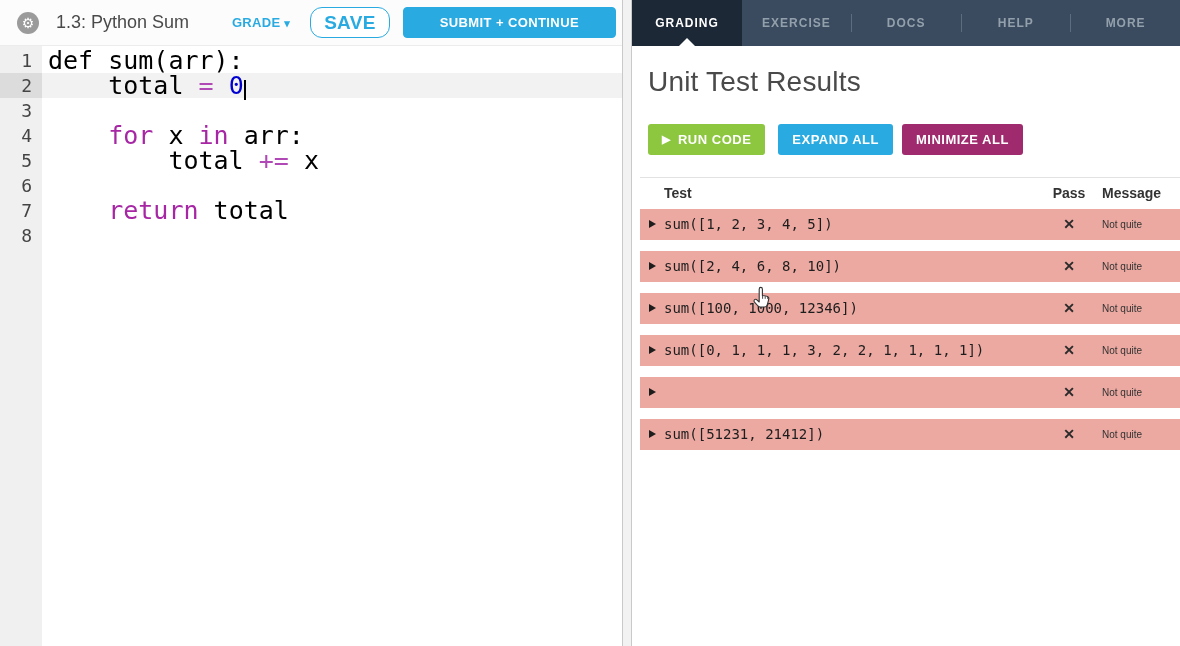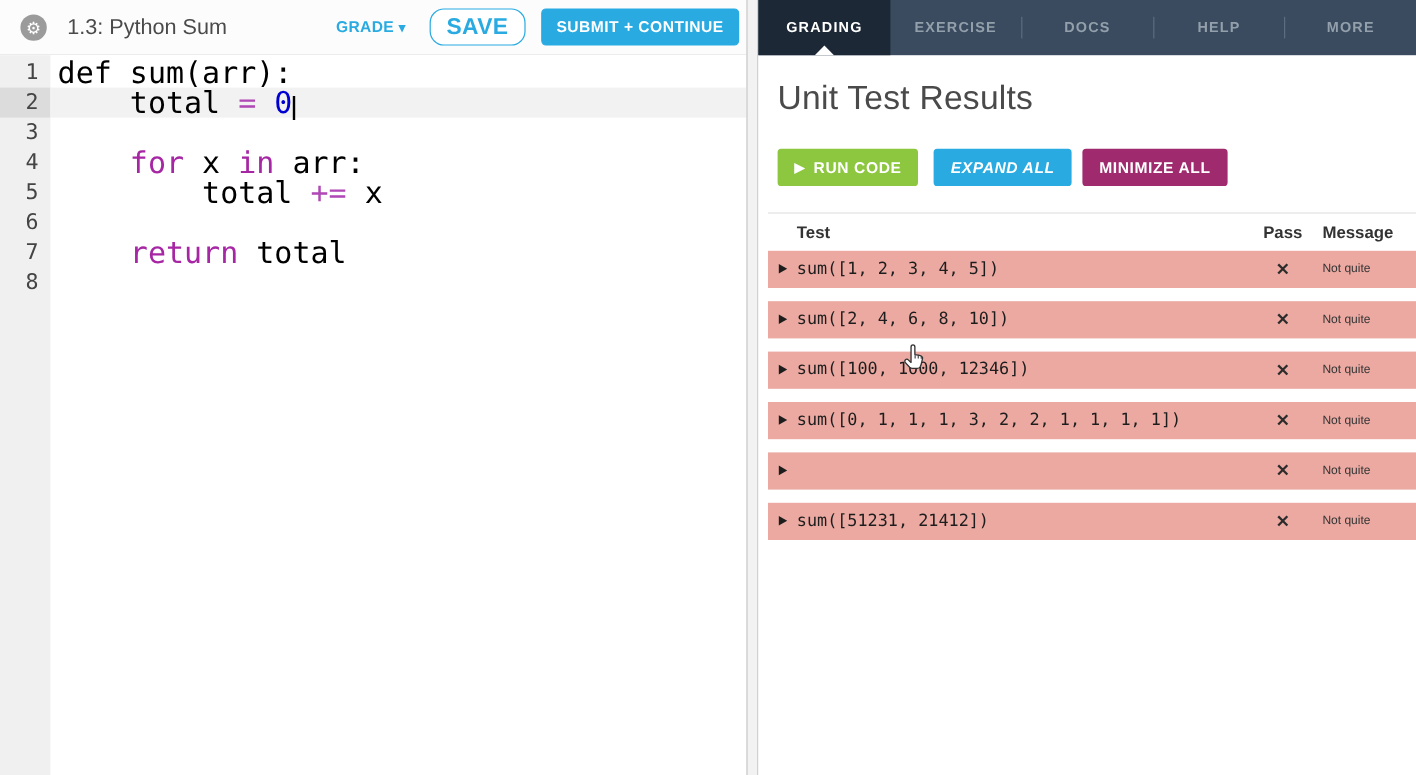--- a/index.html
+++ b/index.html
@@ -18,21 +18,21 @@
     border-bottom:1px solid #ececec;display:flex;align-items:center;}
   .gear-badge{width:22px;height:22px;border-radius:50%;background:#9b9b9b;color:#fff;
     display:flex;align-items:center;justify-content:center;font-size:14px;margin-left:17px;cursor:pointer;}
   .tb-title{font-size:18px;color:#4a4a4a;margin-left:17px;flex:0 0 auto;}
   .tb-spacer{flex:1;}
   .grade-link{color:var(--accent);font-size:13px;font-weight:bold;letter-spacing:.3px;cursor:pointer;margin-right:20px;}
   .grade-caret{font-size:11px;}
   .save-btn{height:31px;padding:0 13px;background:#fff;border:1px solid var(--accent);border-radius:12px;
     color:var(--accent);font-size:19px;font-weight:bold;letter-spacing:.3px;cursor:pointer;margin-right:13px;
     font-family:"Liberation Sans",sans-serif;}
-  .submit-btn{height:31px;padding:0 12px;background:var(--accent);border:1px solid var(--accent);border-radius:4px;
+  .submit-btn{height:31px;padding:0 36px;background:var(--accent);border:1px solid var(--accent);border-radius:4px;
     color:#fff;font-size:13px;font-weight:bold;letter-spacing:.4px;cursor:pointer;margin-right:6px;
     font-family:"Liberation Sans",sans-serif;}
 
   
   .editor{position:absolute;left:0;top:46px;width:622px;height:600px;background:#fff;}
   .gutter{position:absolute;left:0;top:0;width:42px;height:100%;background:#f0f0f0;padding-top:2px;}
   .gnum{height:25px;line-height:25px;text-align:right;padding-right:10px;font-family:"DejaVu Sans Mono",monospace;
     font-size:18px;color:#444;}
   .gnum.active{background:#dcdcdc;}
   .code-area{position:absolute;left:42px;top:0;right:0;height:100%;padding-top:2px;}
@@ -58,21 +58,21 @@
     border-left:8px solid transparent;border-right:8px solid transparent;border-bottom:8px solid #fff;}
   .nav-sep{width:1px;height:18px;background:#5c6d80;align-self:center;}
 
   .panel-body{padding:0 0 0 16px;}
   .results-heading{font-size:28px;color:#4a4a4a;margin-top:20px;letter-spacing:.2px;}
   .btn-row{margin-top:26px;display:flex;}
   .action-btn{height:31px;padding:0 14px;border:none;border-radius:3px;color:#fff;font-size:13px;
     font-weight:bold;letter-spacing:.5px;cursor:pointer;display:inline-flex;align-items:center;
     font-family:"Liberation Sans",sans-serif;}
   .btn-run{background:var(--green);margin-right:13px;}
-  .btn-expand{background:var(--accent);margin-right:9px;font-style:italic;}
+  .btn-expand{background:var(--accent);margin-right:9px;}
   .btn-min{background:var(--magenta);}
   .play-glyph{font-size:11px;margin-right:7px;}
 
   .results-table{margin:22px 0 0 -8px;width:548px;border-top:1px solid #e2e2e2;}
   .thead{position:relative;height:31px;}
   .th{position:absolute;top:0;height:31px;line-height:31px;font-size:14px;font-weight:bold;color:#333;}
   .th-test{left:24px;}
   .th-pass{left:409px;width:40px;text-align:center;}
   .th-msg{left:462px;}
   .test-row{position:relative;height:31px;background:var(--row);margin-bottom:11px;cursor:pointer;}

